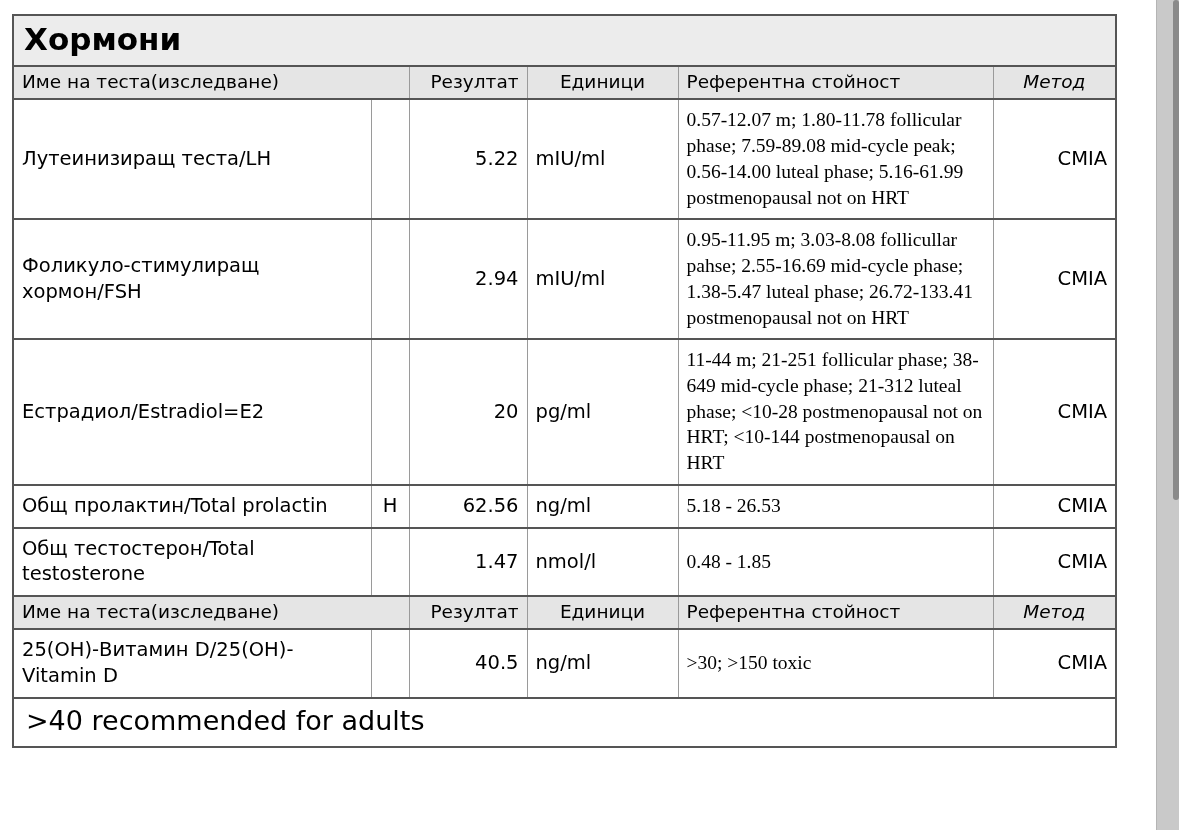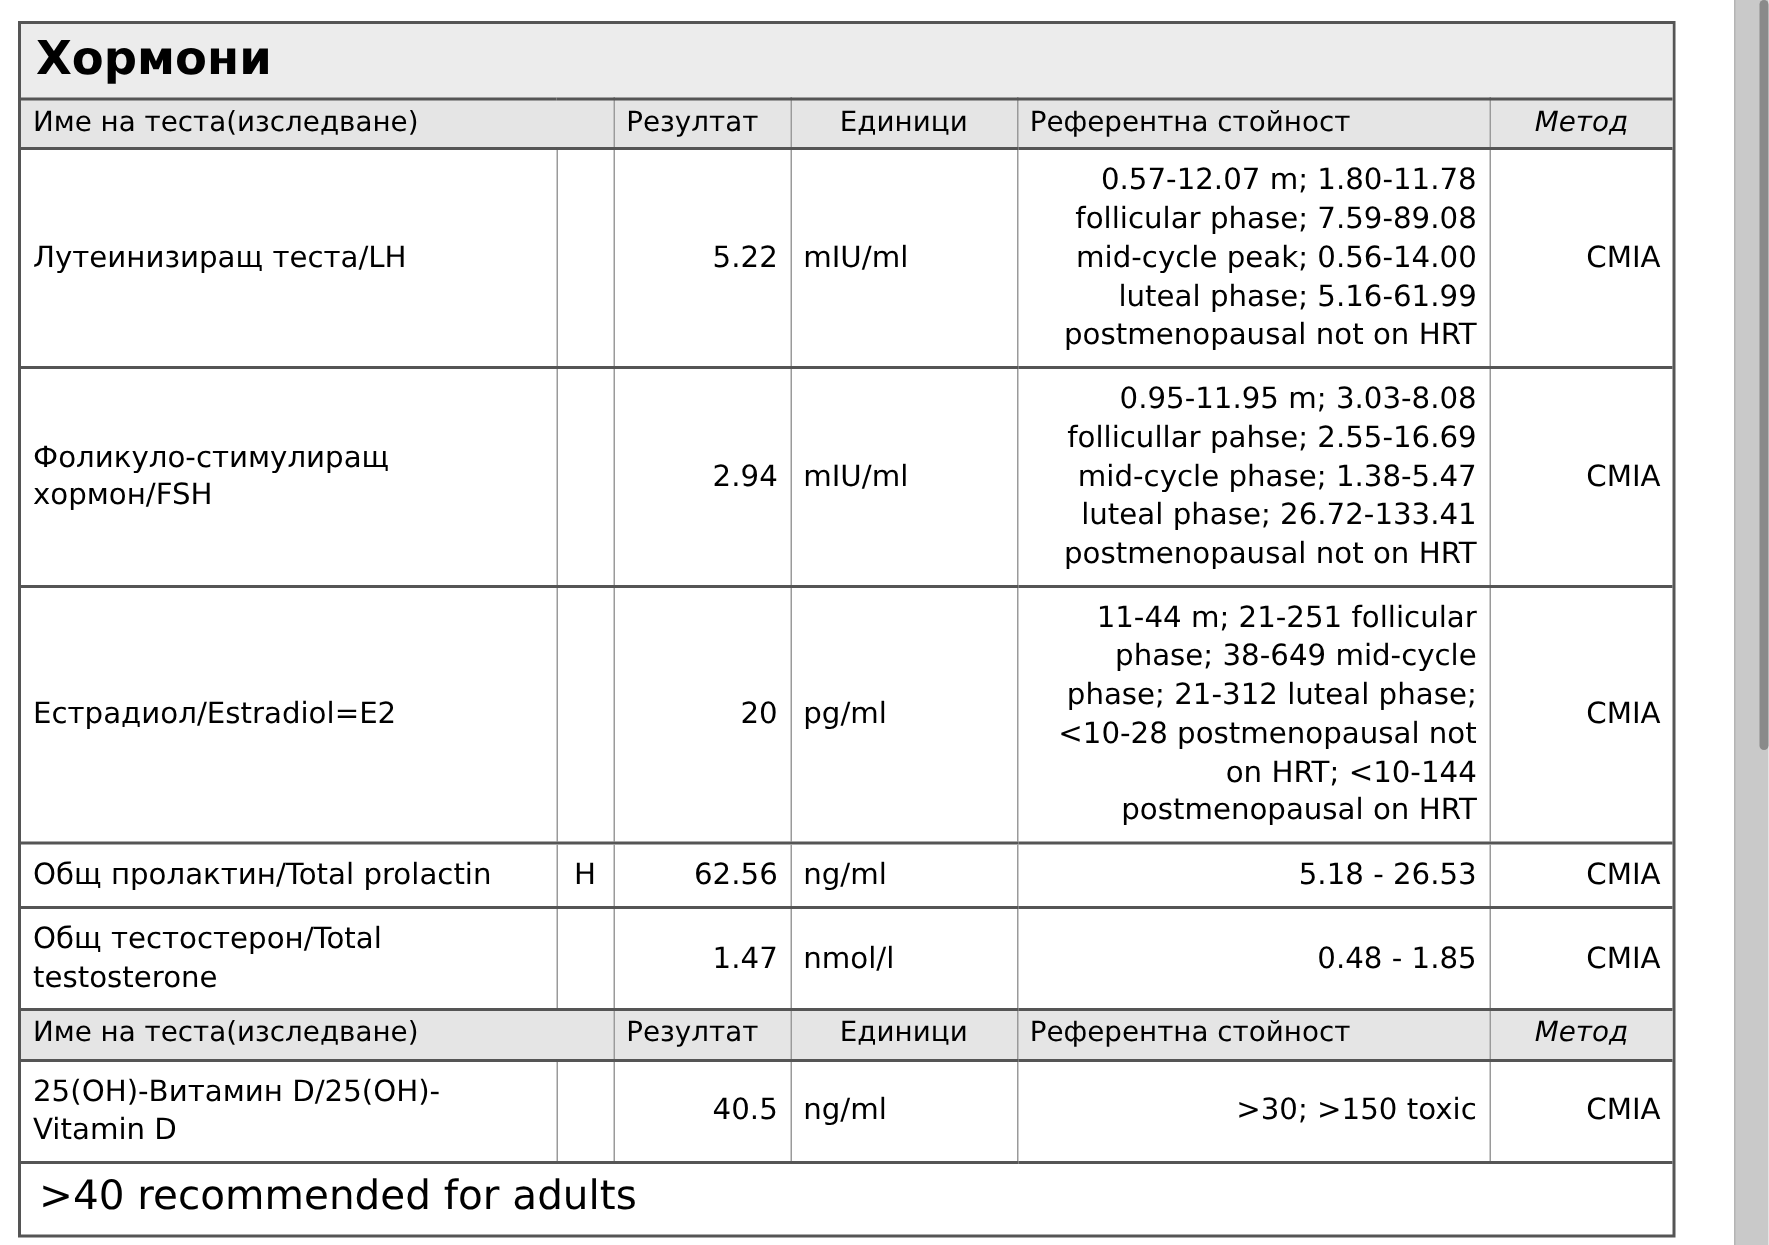--- a/index.html
+++ b/index.html
@@ -79,38 +79,38 @@
   }
   .colhead-row td:last-child { border-right: none; font-style: italic; }
   .c-name   { width: 357px; }
   .c-flag   { width: 38px; }
   .c-result { width: 118px; }
   .c-units  { width: 151px; }
   .c-ref    { width: 315px; }
   .c-method { width: 122px; }
 
   .colhead-name { text-align: left; }
-  .colhead-result { text-align: left; }
+  .colhead-result { text-align: right; }
   .colhead-units { text-align: center; }
   .colhead-ref { text-align: left; padding-left: 12px; }
   .colhead-method { text-align: center; }
 
   .data-row td {
     border-bottom: 2px solid #555555;
     border-right: 1px solid #9a9a9a;
     font-size: 19.5px;
     line-height: 1.32;
     padding: 7px 8px 8px 8px;
   }
   .data-row td:last-child { border-right: none; }
   .cell-name { text-align: left; padding-left: 9px; }
   .cell-flag { text-align: center; font-size: 19px; }
   .cell-result { text-align: right; padding-right: 14px; }
   .cell-units { text-align: left; padding-left: 16px; }
-  .cell-ref { text-align: right; padding-left: 14px; }
+  .cell-ref { text-align: left; padding-left: 14px; font-family: Liberation Serif, serif; }
   .cell-method { text-align: right; }
   .note-row td {
     border-bottom: none;
     font-size: 27px;
     padding: 6px 10px 10px 12px;
     line-height: 1.15;
   }
   .no-right-border { border-right: none !important; }
 </style>
 </head>

